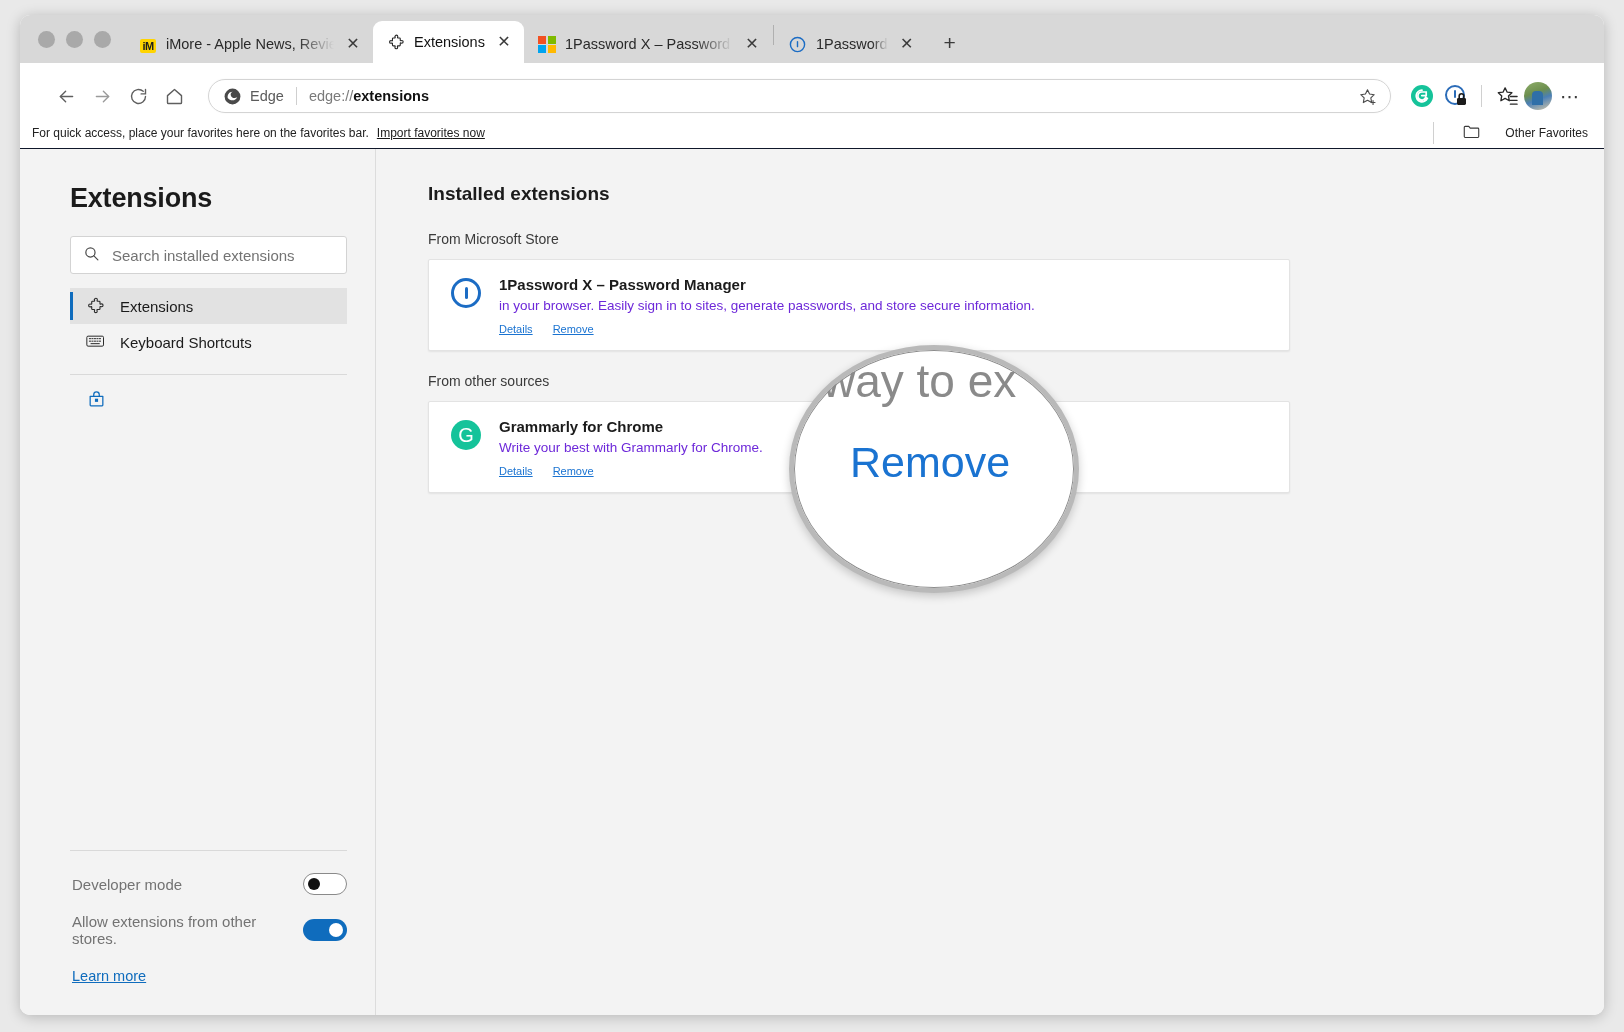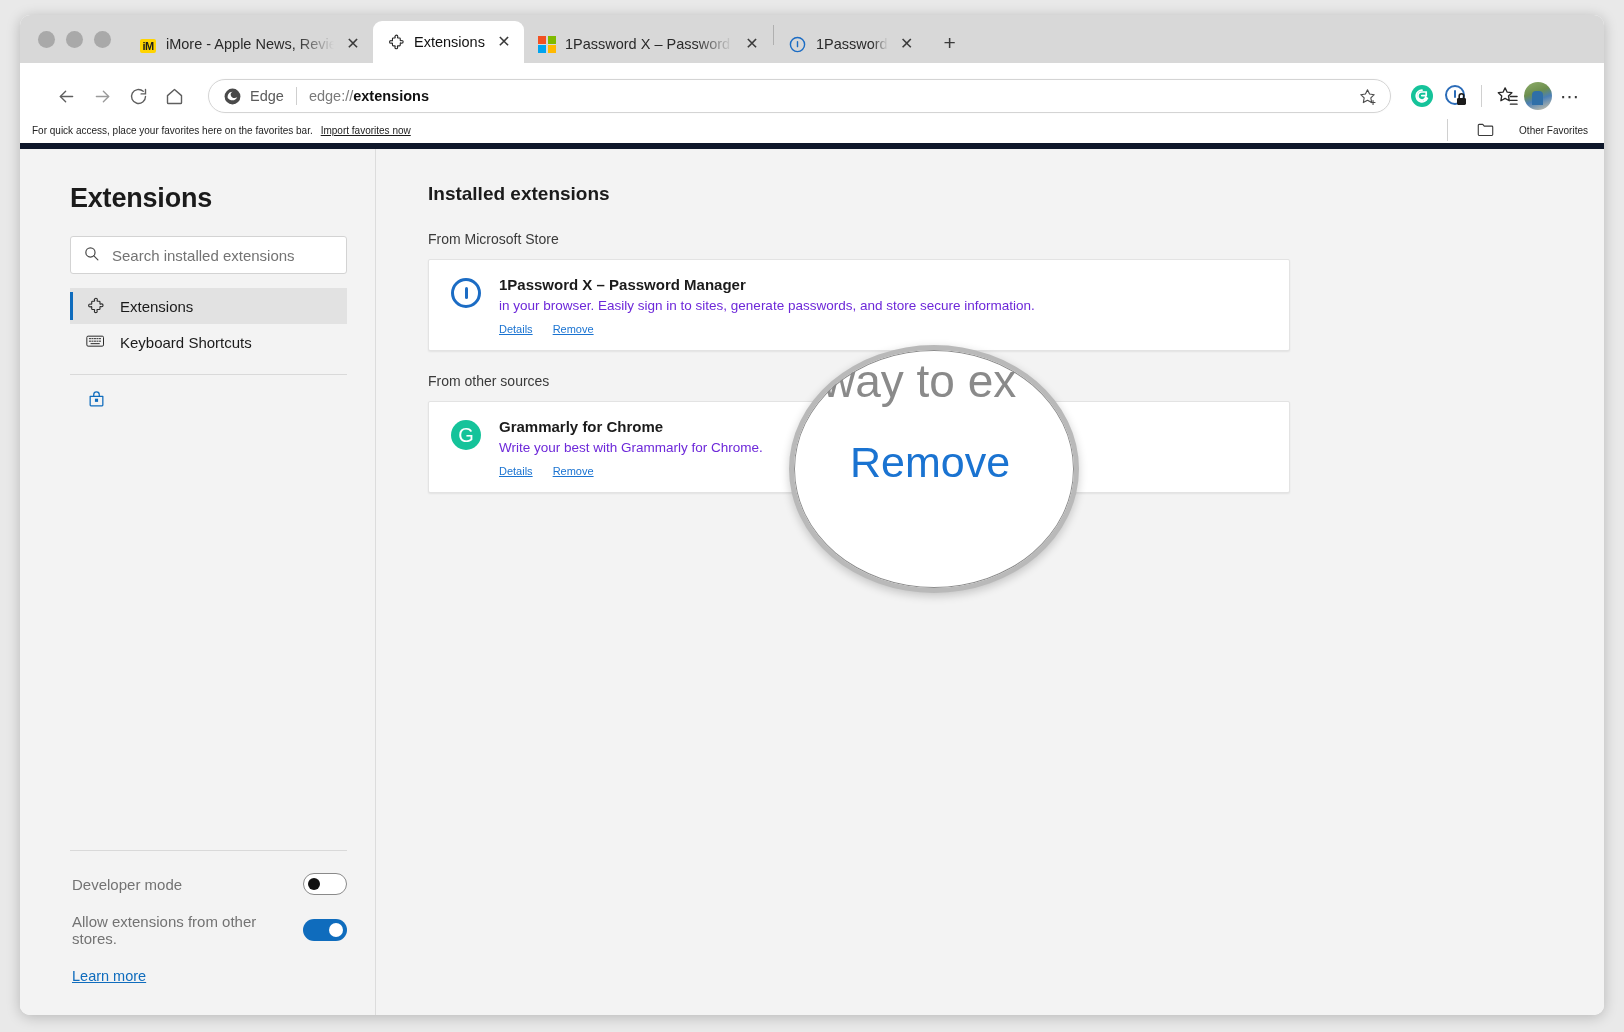--- a/index.html
+++ b/index.html
@@ -127,23 +127,23 @@
   }
   #dots { width: 36px; height: 36px; display:flex; align-items:center; justify-content:center; font-size: 19px; color:#3a3a3a; letter-spacing:1px; }
 
   
   #favbar {
     height: 32px;
     background: #ffffff;
     display: flex;
     align-items: center;
     padding: 0 16px 0 12px;
-    font-size: 10px;
+    font-size: 12px;
     color: #222;
-    border-bottom: 6px solid #0f172a;
+    border-bottom: 1px solid #0f172a;
   }
   #favtext { padding-left: 0; }
   #favlink { color: #1a1a1a; text-decoration: underline; margin-left: 8px; }
   #favright { margin-left: auto; display: flex; align-items: center; gap: 25px; }
   #favright .tb-sep { margin: 0 4px; }
 
   
   #page {
     display: flex;
     height: calc(1000px - 48px - 54px - 32px);

